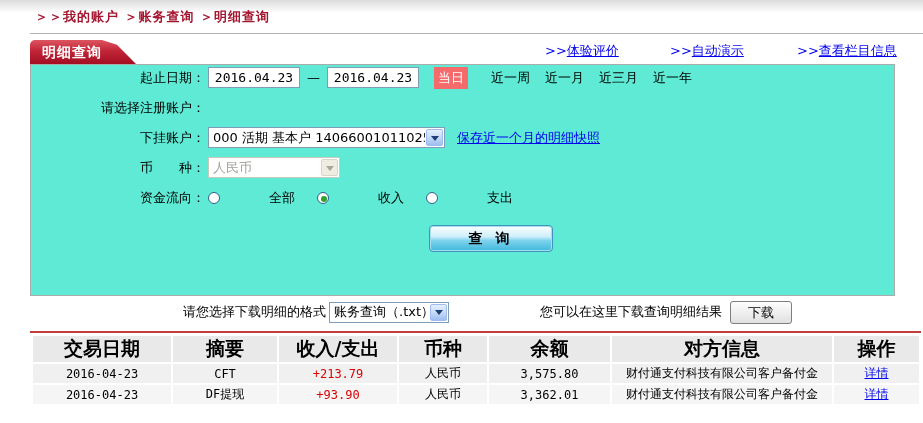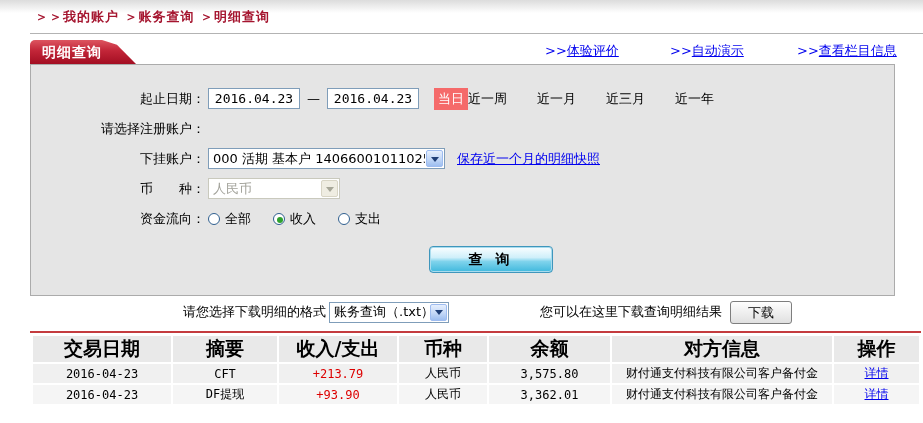--- a/index.html
+++ b/index.html
@@ -23,33 +23,33 @@
     border-top-left-radius:5px;
     color:#fff; font-weight:bold; font-size:14px; line-height:24px; padding-left:12px;
     letter-spacing:1px; }
 
   .hdr-links { position:absolute; top:42px; left:0; width:923px; height:16px; }
   .hdr-link { position:absolute; color:#0000ee; font-size:13px; cursor:pointer; white-space:nowrap; }
   .hdr-link u { text-decoration:underline; }
   .hdr-link.l1 { left:545px; } .hdr-link.l2 { left:670px; } .hdr-link.l3 { left:797px; }
 
   .panel { position:absolute; left:30px; top:64px; width:865px; height:232px;
-    background:#e5e5e5; border:1px solid #ababab; padding-top:22px; }
+    background:#5eead4; border:1px solid #ababab; padding-top:1px; }
 
   .form-row { display:flex; align-items:center; margin-bottom:7px; height:23px; }
   .form-label { width:174px; text-align:right; font-size:13px; flex:none; }
   .field-gap { margin-left:3px; }
 
   input.datebox { width:92px; height:21px; border:1px solid #7f9db9; background:#fff;
     text-align:center; font-size:13px; font-family:"DejaVu Sans Mono","Liberation Mono",monospace; }
   .dash { margin:0 7px; }
 
   .badge-today { margin-left:15px; background:#f56a6a; color:#fff; font-size:13px;
     padding:2px 4px; cursor:pointer; }
-  .quick-ranges { display:flex; margin-left:0; gap:30px;text-align:right; }
+  .quick-ranges { display:flex; margin-left:23px; gap:15px;text-align:right; }
   .quick-ranges span { cursor:pointer; }
 
   .xpselect { height:21px; border:1px solid #7f9db9; background:#fff; display:flex;
     align-items:center; font-size:13px; cursor:pointer; }
   .xpselect .val { flex:1; padding:0 4px; white-space:nowrap; overflow:hidden; }
   .xpselect .arrow { width:17px; height:17px; margin:1px; flex:none;
     background:linear-gradient(180deg,#e6effd 0%,#c3d8f7 55%,#9dbef0 100%);
     border:1px solid #9ebcf0; border-radius:2px;
     display:flex; align-items:center; justify-content:center; }
   .xpselect .arrow:after { content:""; border:4px solid transparent; border-top:5px solid #1f3f77;
@@ -58,21 +58,21 @@
   .xpselect.disabled .arrow { background:#efede2; border-color:#d8d5c5; }
   .xpselect.disabled .arrow:after { border-top-color:#a7a798; }
   .sel-account { width:249px; }
   .sel-subacct { width:237px; }
   .sel-currency { width:132px; }
   .sel-format { width:120px; }
 
   .snap-link { margin-left:12px; color:#0000ee; text-decoration:underline; cursor:pointer;text-align:center; }
 
   .radio-group { display:flex; align-items:center; }
-  .radio-opt { display:flex; align-items:center; margin-right:22px; cursor:pointer; }
+  .radio-opt { display:flex; align-items:center; margin-right:22px; cursor:pointer;gap:44px; }
   .radio-circ { width:12px; height:12px; border:1px solid #2f5f8f; border-radius:50%;
     background:#fff; margin-right:5px; position:relative; flex:none; }
   .radio-opt.checked .radio-circ:after { content:""; position:absolute; left:3px; top:3px;
     width:6px; height:6px; border-radius:50%; background:#2ea12e; }
 
   .query-btn { margin-top:16px; margin-left:398px; width:124px; height:27px;
     border:1px solid #3f96bc; border-radius:4px;
     background:linear-gradient(180deg,#fbfeff 0%,#cfeffa 42%,#7fd3ec 58%,#3fb8dd 100%);
     box-shadow:0 0 0 1px #a9dcee inset;
     font-size:14px; font-weight:bold; letter-spacing:4px; text-align:center; line-height:25px;

